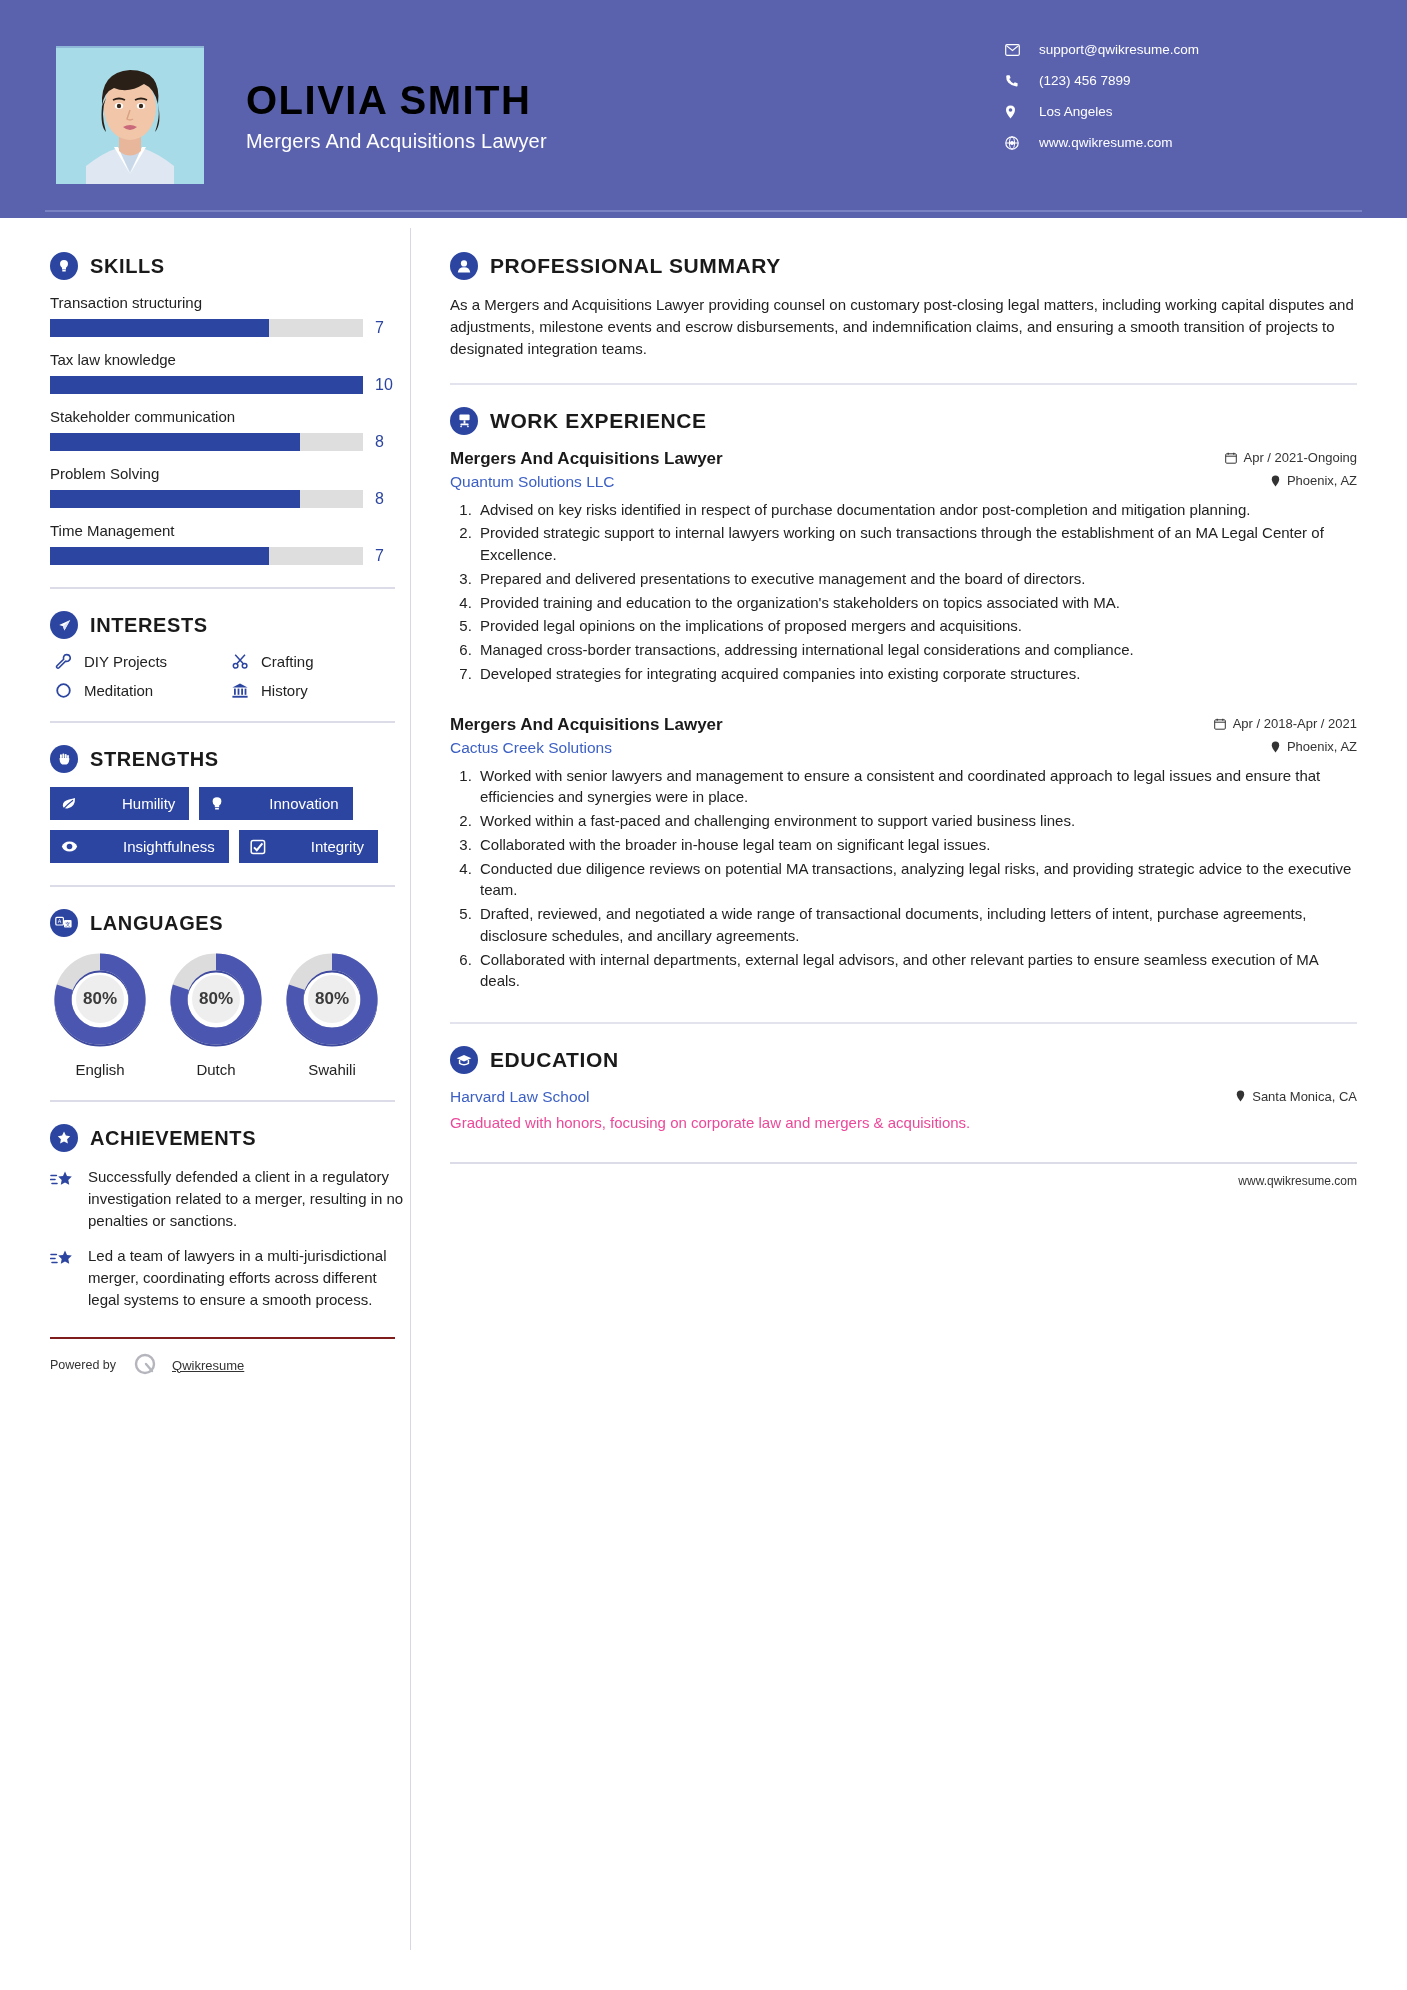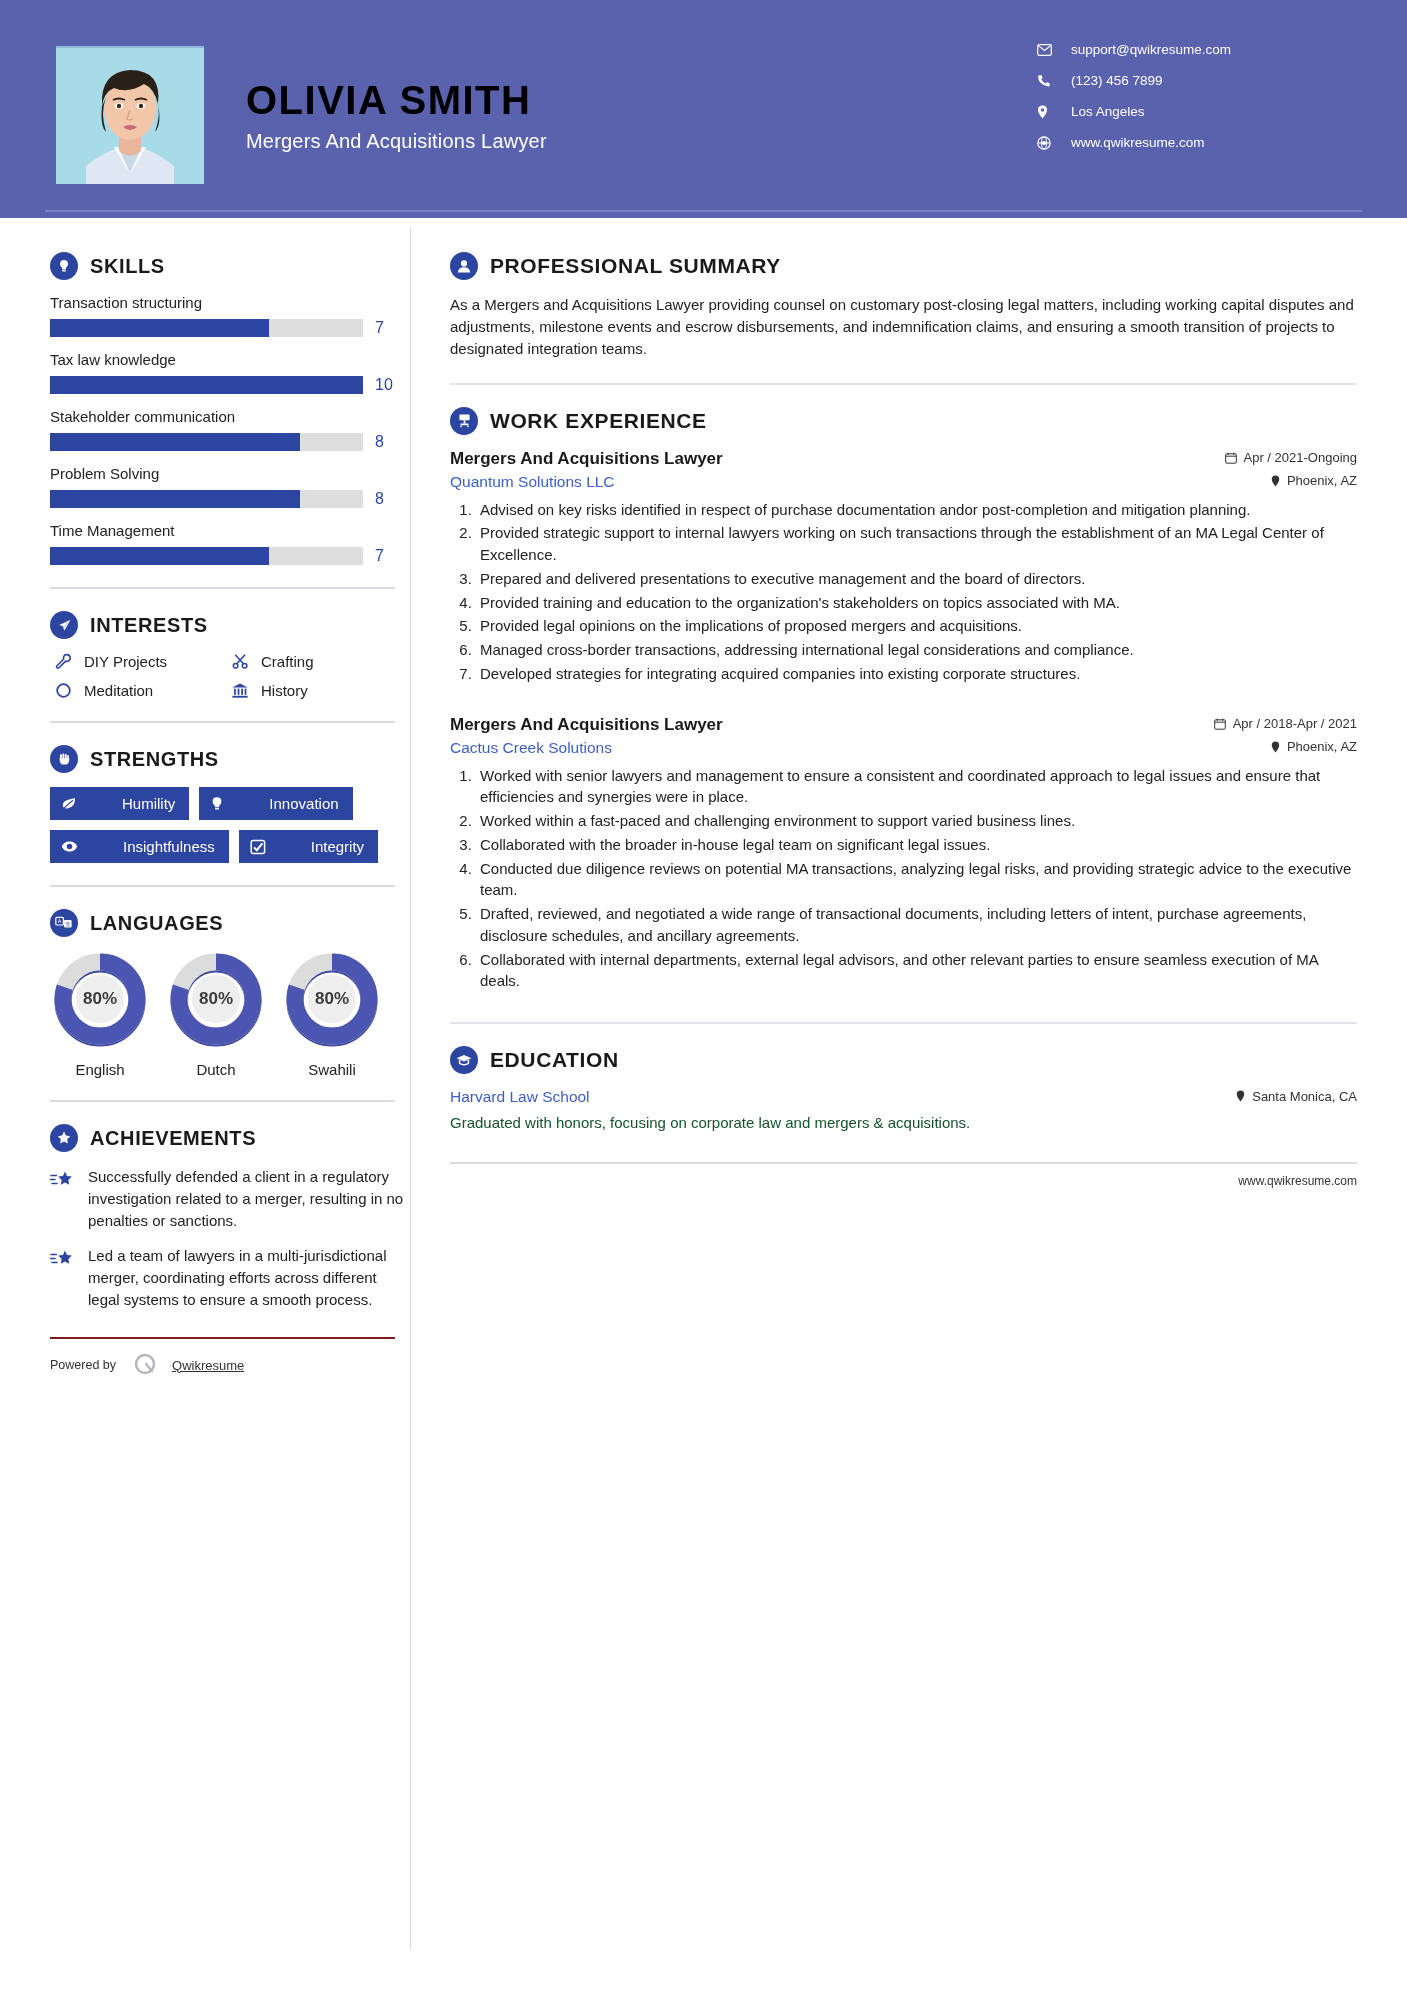--- a/index.html
+++ b/index.html
@@ -57,21 +57,21 @@
   .name-sub {
     font-size: 20px;
     color: #ffffff;
     margin-top: 8px;
     font-weight: normal;
     letter-spacing: .2px;
   }
 
   .contacts {
     position: absolute;
-    right: 40px;
+    right: 72px;
     top: 42px;
     width: 330px;
   }
   .contact-row {
     display: flex;
     align-items: center;
     margin-bottom: 16px;
     color: #ffffff;
     font-size: 13.5px;
   }
@@ -256,21 +256,21 @@
     display:flex; justify-content: space-between; align-items: baseline;
     margin-top: 4px;
   }
   .job-company { font-size: 15.5px; color:#3c5fc4; }
   .job-bullets { margin: 8px 0 0 0; padding-left: 26px; }
   .job-bullets li {
     font-size: 15px; line-height: 1.45; color:#222; margin-bottom: 2px;
     padding-left: 4px;
   }
 
-  .edu-desc { font-size: 15px; line-height:1.45; color:#14532d; margin-top:6px;}
+  .edu-desc { font-size: 15px; line-height:1.45; color:#ec4899; margin-top:6px;}
 
   .right-footer {
     border-top: 2px solid #dcdce8;
     margin-top: 28px;
     padding-top: 10px;
     text-align: right;
     font-size: 12px;
     color:#333;
   }
 </style>

